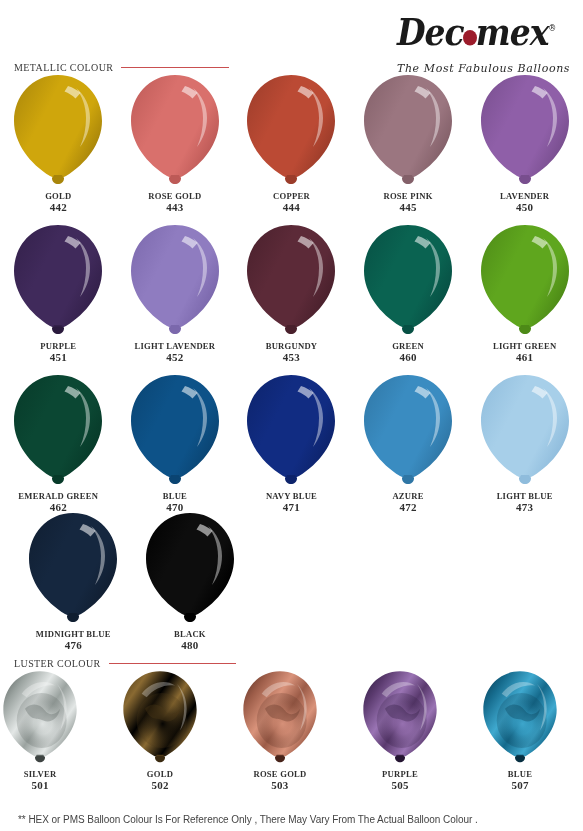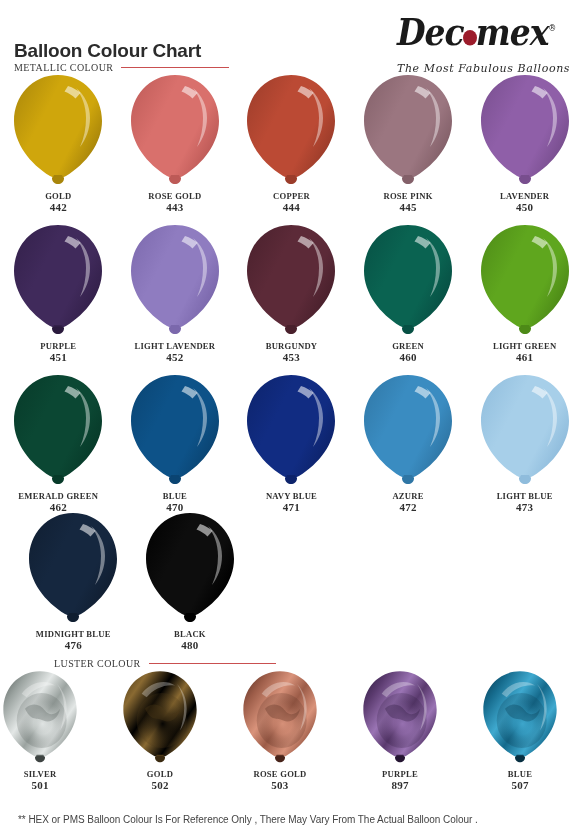--- a/index.html
+++ b/index.html
@@ -55,21 +55,21 @@
   .section-label .txt {
     font-family: "Liberation Serif", serif;
     font-size: 10px; color: #3a3a3a; letter-spacing: .4px;
     white-space: nowrap;
   }
   .section-label .rule {
     flex: 1 1 auto; height: 1px; background: #c94f50;
     margin-left: 8px;
   }
   #sec-metallic { top: 62px; }
-  #sec-luster   { top: 658px; width: 222px; margin-left: 40px; }
+  #sec-luster   { top: 658px; width: 222px; }
 
   
   .row { position: absolute; left: 0; width: 583px; display: flex; }
   .cell { width: 116.6px; display: flex; flex-direction: column; align-items: center; }
   .cell.luster { width: 97.16px; }
 
   .balloon-wrap { position: relative; width: 96px; height: 118px; }
   .balloon-wrap.sm { width: 80px; height: 100px; }
   .balloon-wrap svg { display: block; width: 100%; height: 100%; }
 
@@ -92,21 +92,20 @@
 
 <div class="page">
 
   <div class="brand">
     <div class="brand-word">
       <span>Dec</span><span class="brand-dot"></span><span>mex</span><span class="brand-reg">®</span>
     </div>
     <div class="brand-tag">The Most Fabulous Balloons</div>
   </div>
 
-  <div class="chart-title">Balloon Colour Chart</div>
 
   <div class="section-label" id="sec-metallic">
     <span class="txt">METALLIC COLOUR</span>
     <span class="rule"></span>
   </div>
   <div class="section-label" id="sec-luster">
     <span class="txt">LUSTER COLOUR</span>
     <span class="rule"></span>
   </div>
 
@@ -633,21 +632,21 @@
     <ellipse cx="50" cy="62" rx="30" ry="33" fill="url(#M24)"></ellipse>
     <path d="M30 48 c8 -8 18 -6 24 2 c5 7 14 5 18 -2 c-2 12 -12 18 -20 14 c-8 -4 -14 2 -22 -14 z" fill="#321e42" opacity="0.35"></path>
     <path d="M26 30 c10 -14 28 -18 40 -10 c-12 -2 -26 4 -34 14 z" fill="#ffffff" opacity="0.3"></path>
     <path d="M44 103 h8 l2 4 h-12 z" fill="#321e42"></path>
     <path d="M42 106 c0 -2 12 -2 12 0 c0 4 -3 6 -6 6 c-3 0 -6 -2 -6 -6 z" fill="#251532"></path>
     <path d="M68 18 c8 8 12 19 12 30 c0 10 -3 19 -8 26 c3 -9 5 -18 5 -27 c0 -11 -3 -21 -9 -29 z" fill="#ffffff" opacity="0.3"></path>
   </svg>
           </div>
     <div class="caption">
       <div class="cap-name">PURPLE</div>
-      <div class="cap-code">897</div>
+      <div class="cap-code">505</div>
     </div>
   </div>
   <div class="cell luster">
     <div class="balloon-wrap sm">
   <svg viewBox="0 0 96 118" preserveAspectRatio="xMidYMid meet">
     <defs>
       <linearGradient id="L25" x1="0" y1="0.1" x2="1" y2="0.9">
         <stop offset="0%" stop-color="#0a3e55"></stop>
         <stop offset="16%" stop-color="#156a8c"></stop>
         <stop offset="38%" stop-color="#3fa9cf"></stop>

